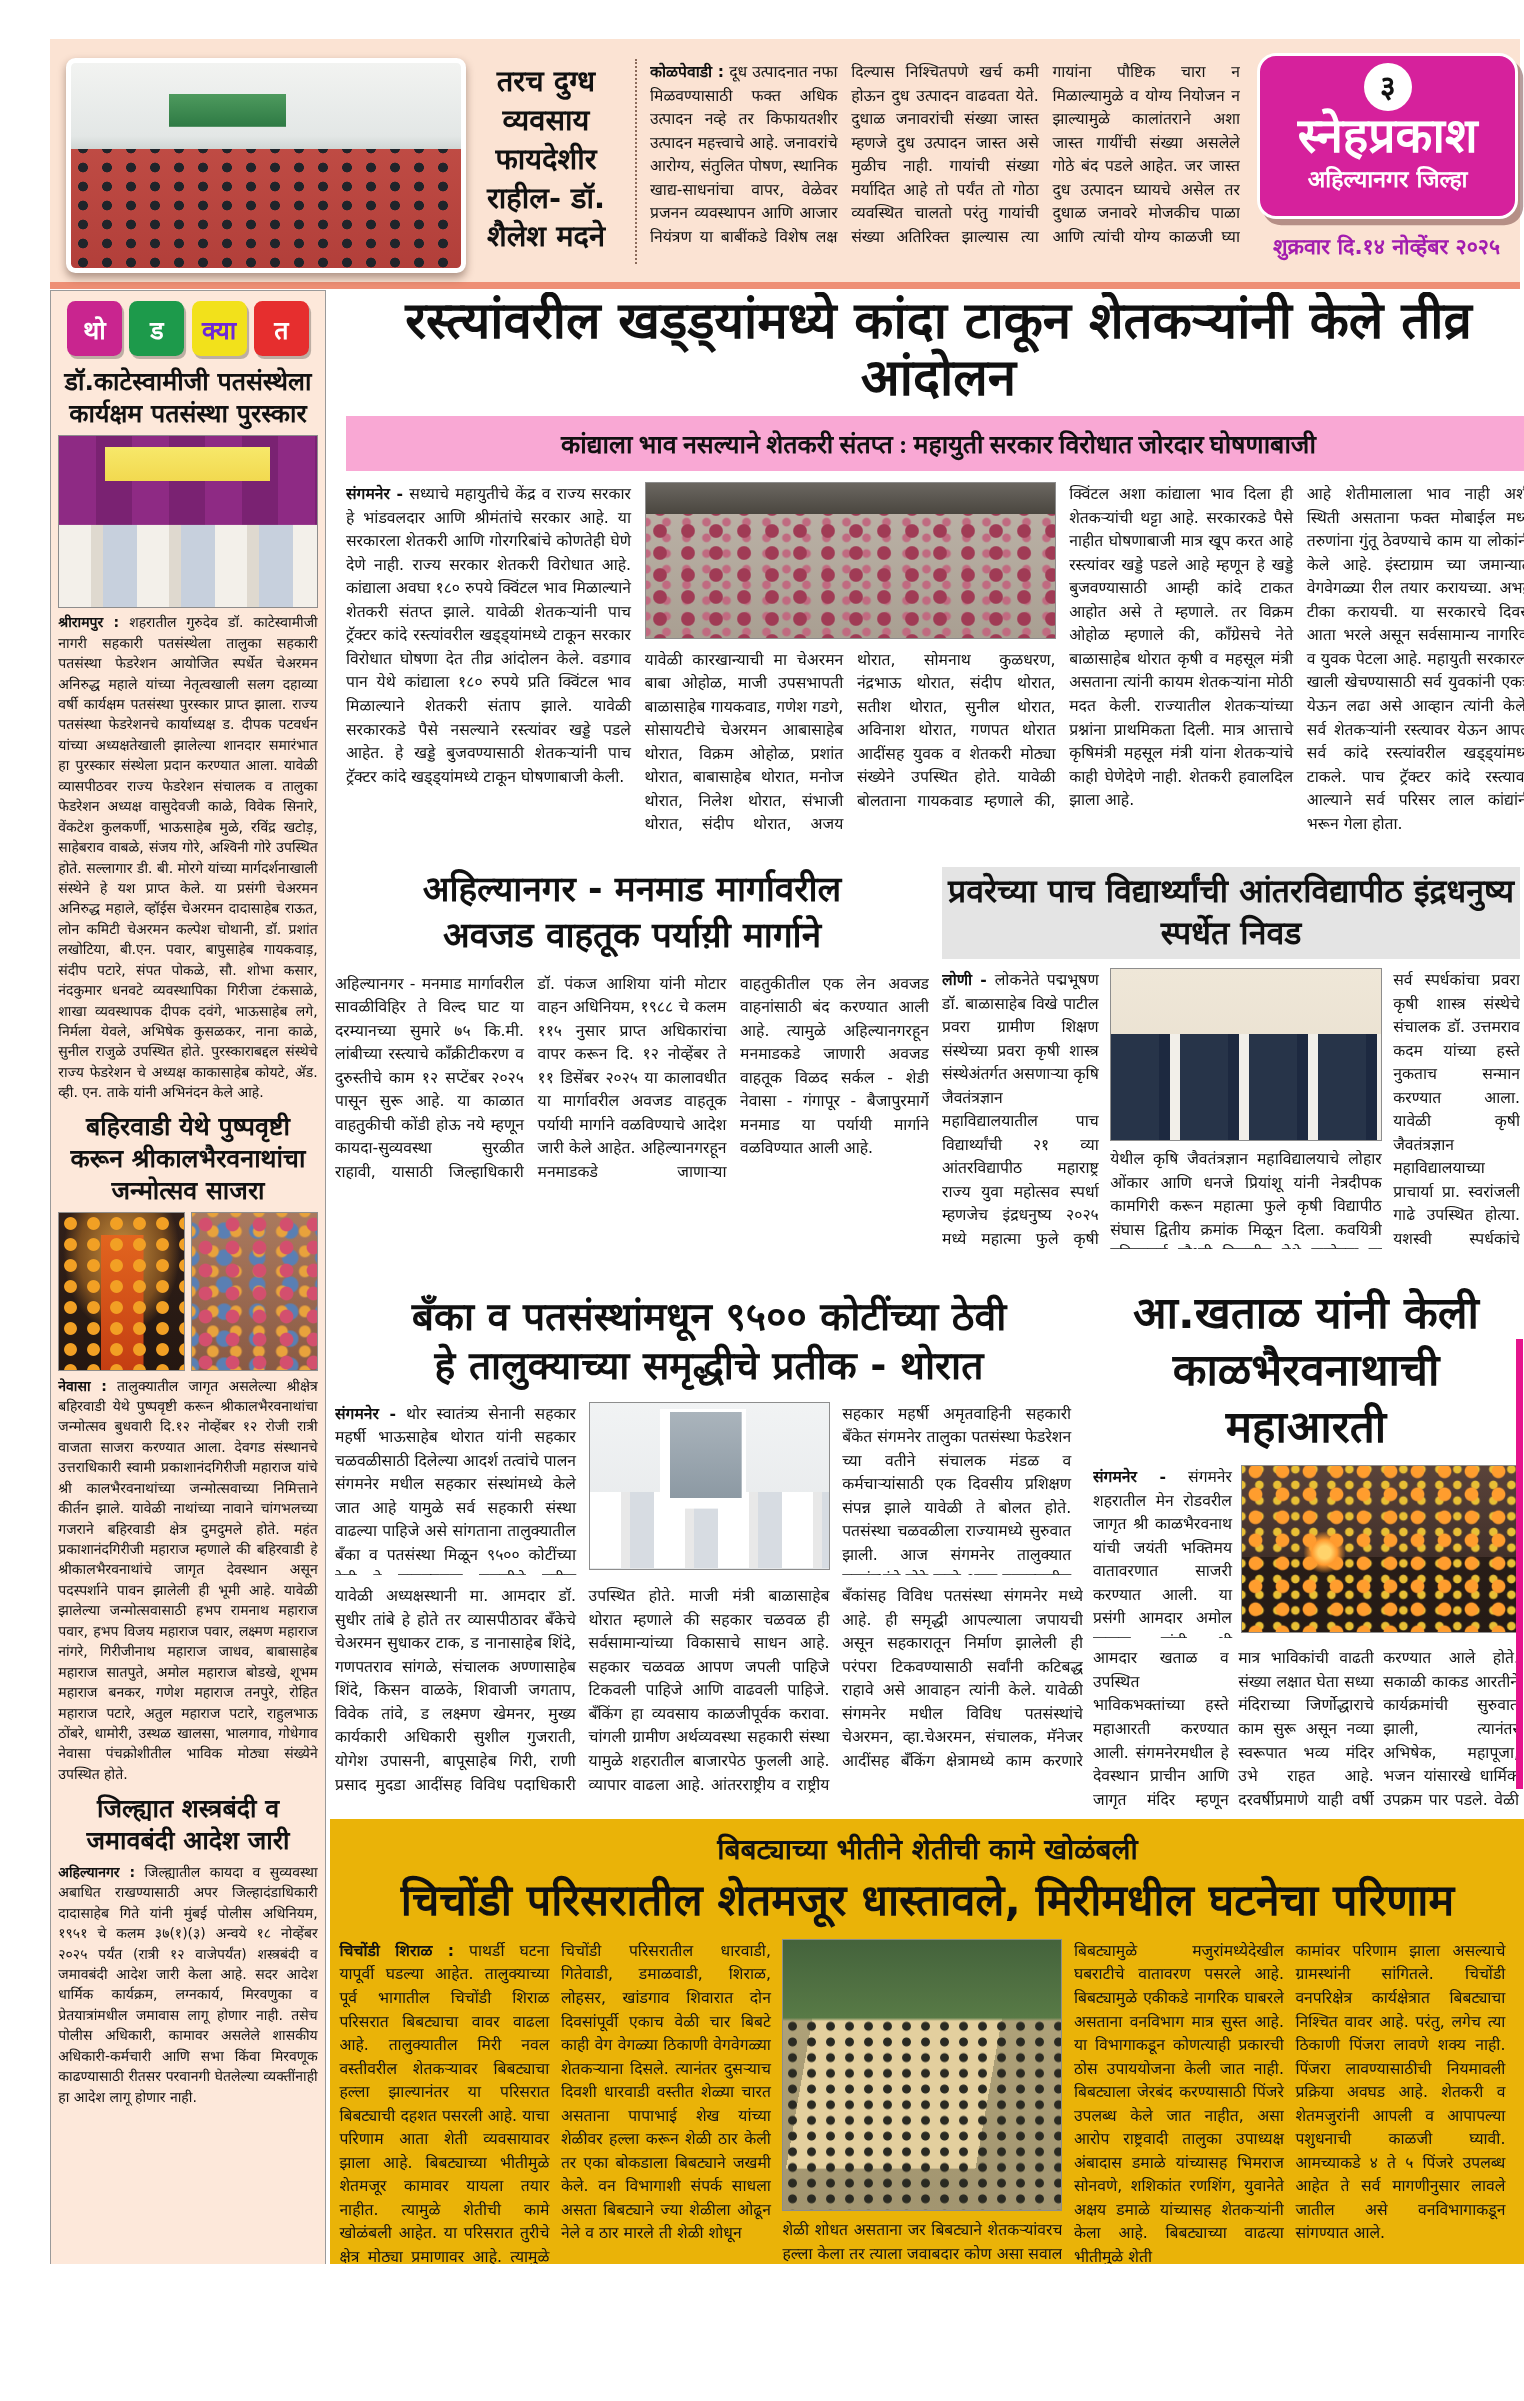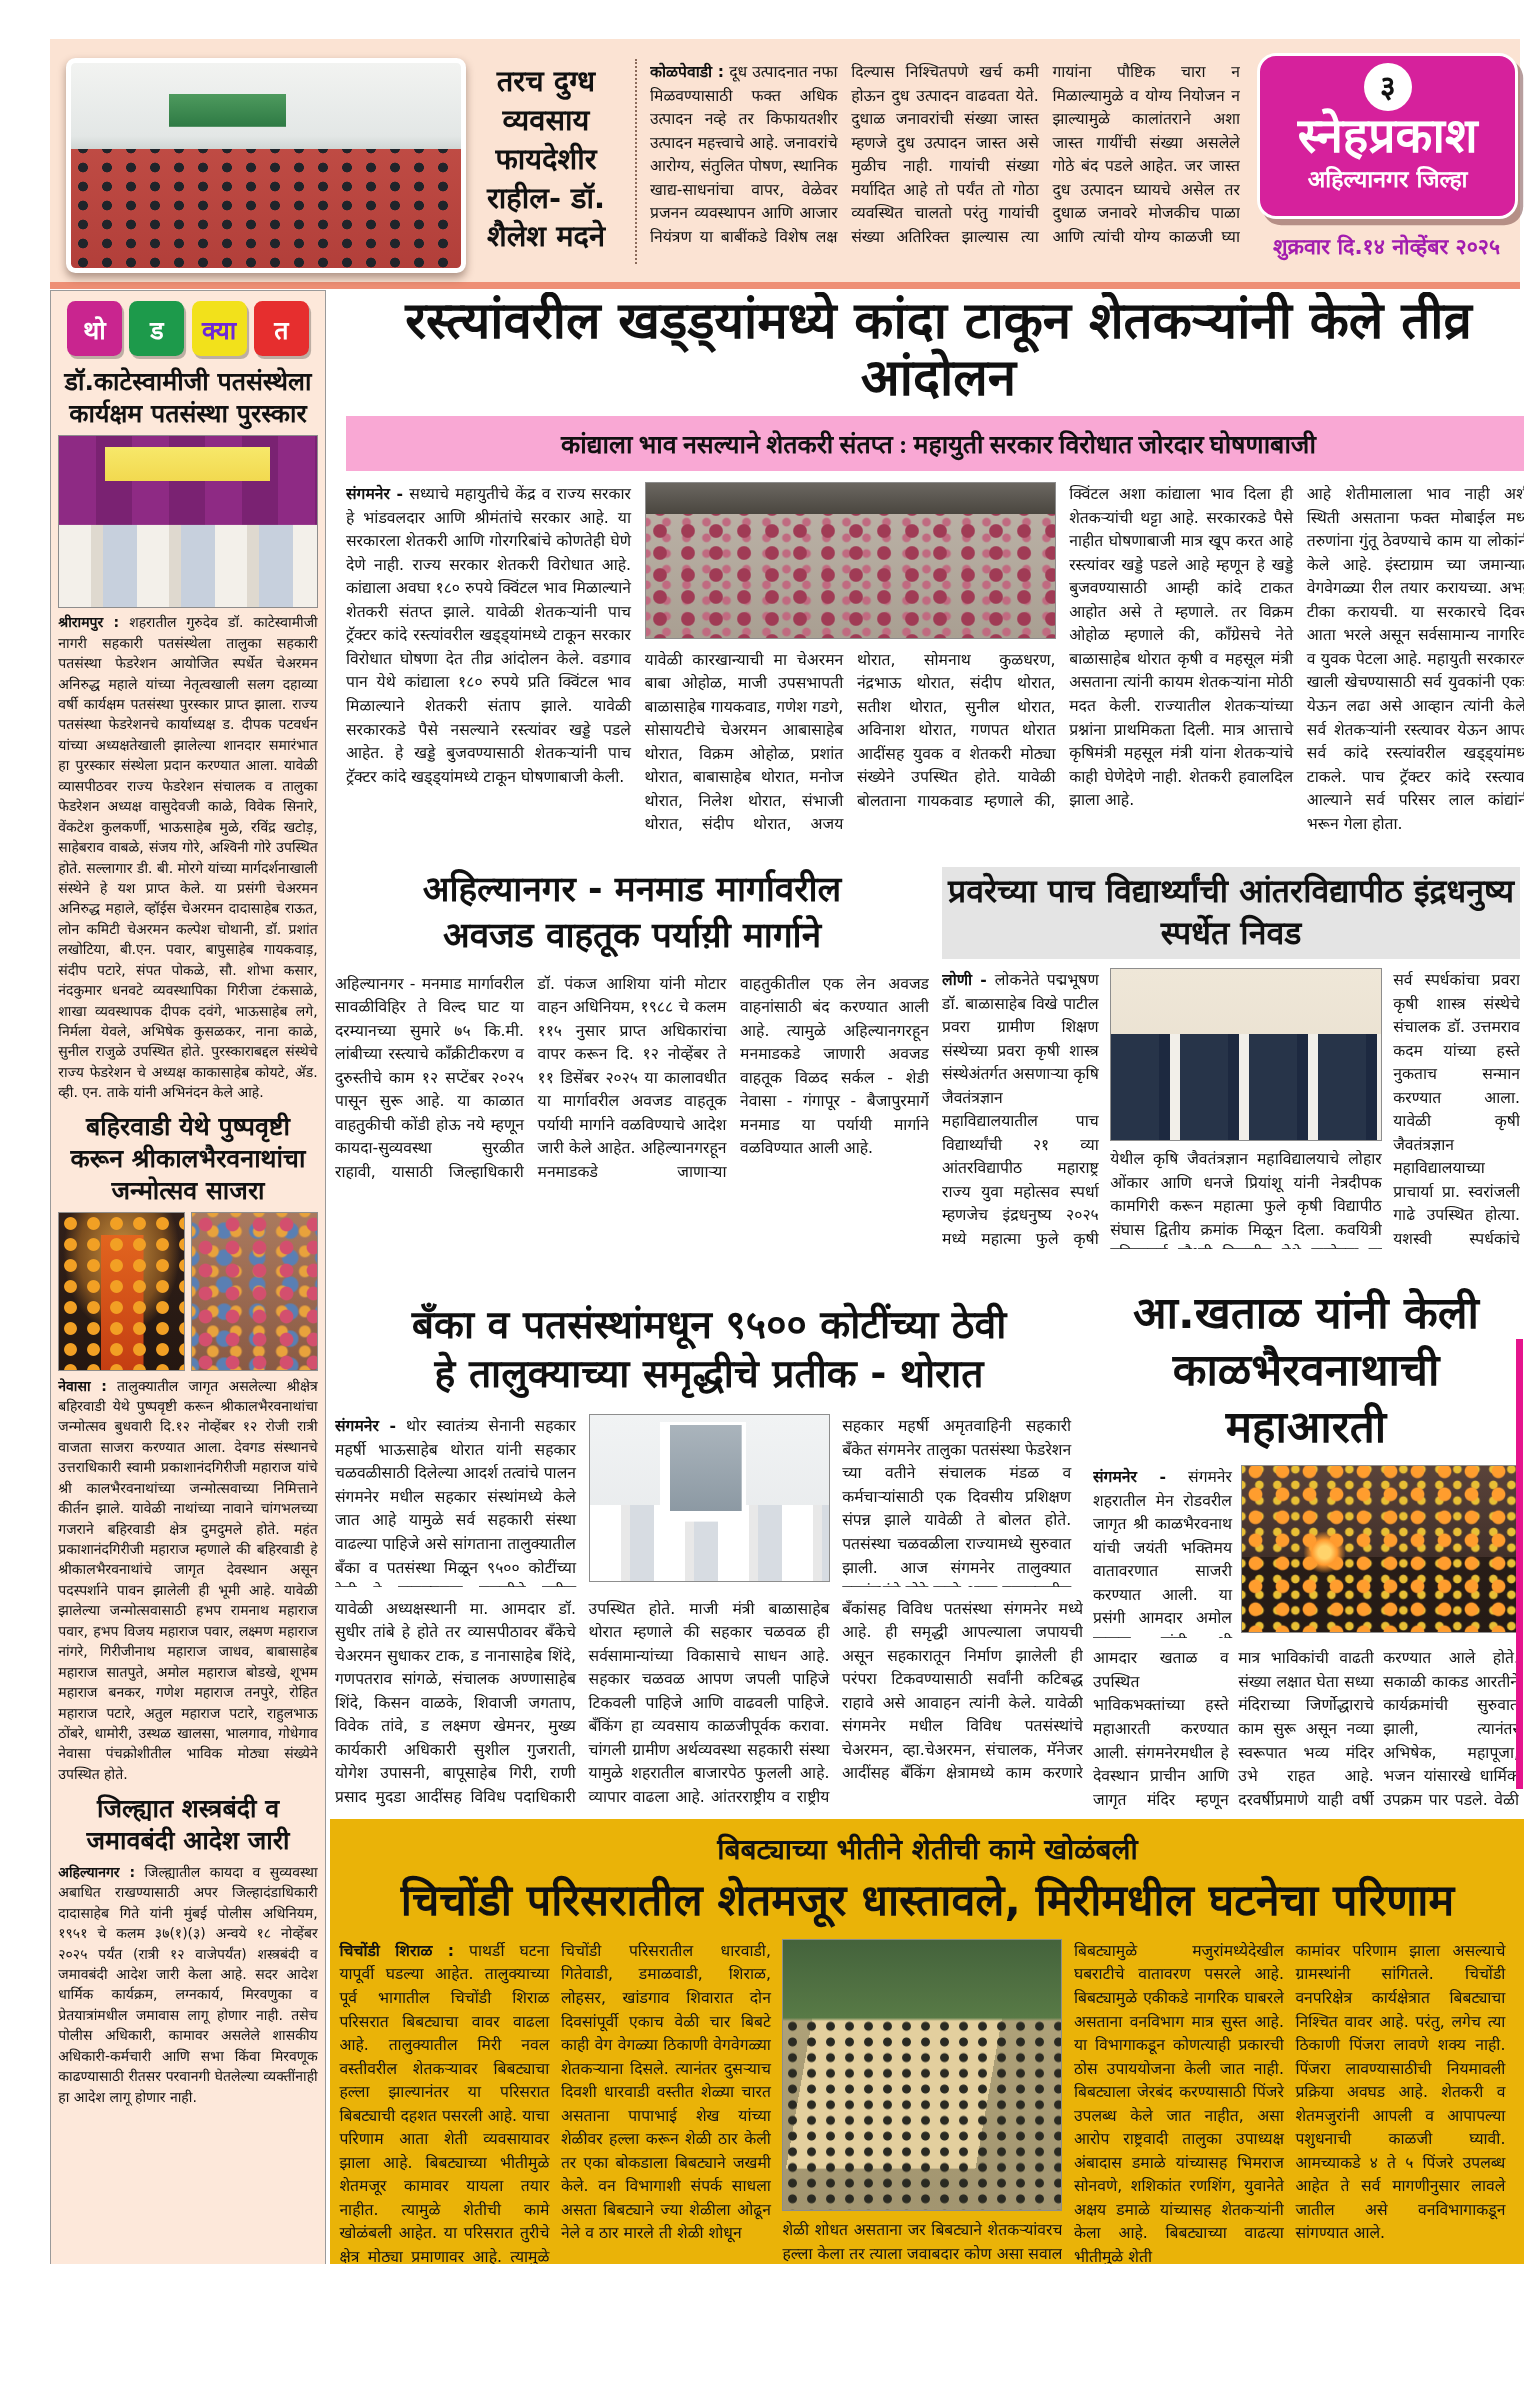--- a/index.html
+++ b/index.html
@@ -61,21 +61,21 @@
 
   .pravara{position:absolute;left:942px;top:867px;width:578px;height:409px;overflow:hidden;}
   .pv-head{font-size:32px;font-weight:800;text-align:center;line-height:1.3;background:#e4e4e4;padding:4.2px 2.1px;margin:0;}
   .pv-body{display:flex;gap:11.5px;margin-top:9.4px;height:285px;overflow:hidden;}
   .pv-c1{width:157px;}.pv-mid{width:272px;}.pv-c3{width:127px;}
   .pv-photo{width:100%;height:173px;margin-bottom:6.3px;box-sizing:border-box;}
   .pv-below{height:102px;overflow:hidden;}
 
   
   .thorat{position:absolute;left:335px;top:1284px;width:748px;height:526px;overflow:hidden;}
-  .th-head{font-size:39px;font-weight:800;text-align:center;line-height:1.26;white-space:pre-line;margin:16px;}
+  .th-head{font-size:39px;font-weight:800;text-align:center;line-height:1.26;white-space:pre-line;margin:8px;}
   .th-body{display:flex;gap:12.6px;margin-top:11.5px;height:173px;overflow:hidden;}
   .th-c1{width:241px;}.th-photo{width:241px;height:168px;box-sizing:border-box;}.th-c3{width:229px;}
   .th-lower{margin-top:9.4px;column-count:3;column-gap:12.6px;height:220px;overflow:hidden;}
 
   .khatal{position:absolute;left:1093px;top:1284px;width:426px;height:526px;overflow:hidden;}
   .kh-head{font-size:44px;font-weight:800;text-align:center;line-height:1.3;white-space:pre-line;margin:0;}
   .kh-body{display:flex;gap:9.4px;margin-top:9.4px;height:173px;overflow:hidden;}
   .kh-c1{width:139px;}.kh-photo{width:277px;height:168px;box-sizing:border-box;}
   .kh-lower{margin-top:8.4px;column-count:3;column-gap:9.4px;height:225px;overflow:hidden;}
 

